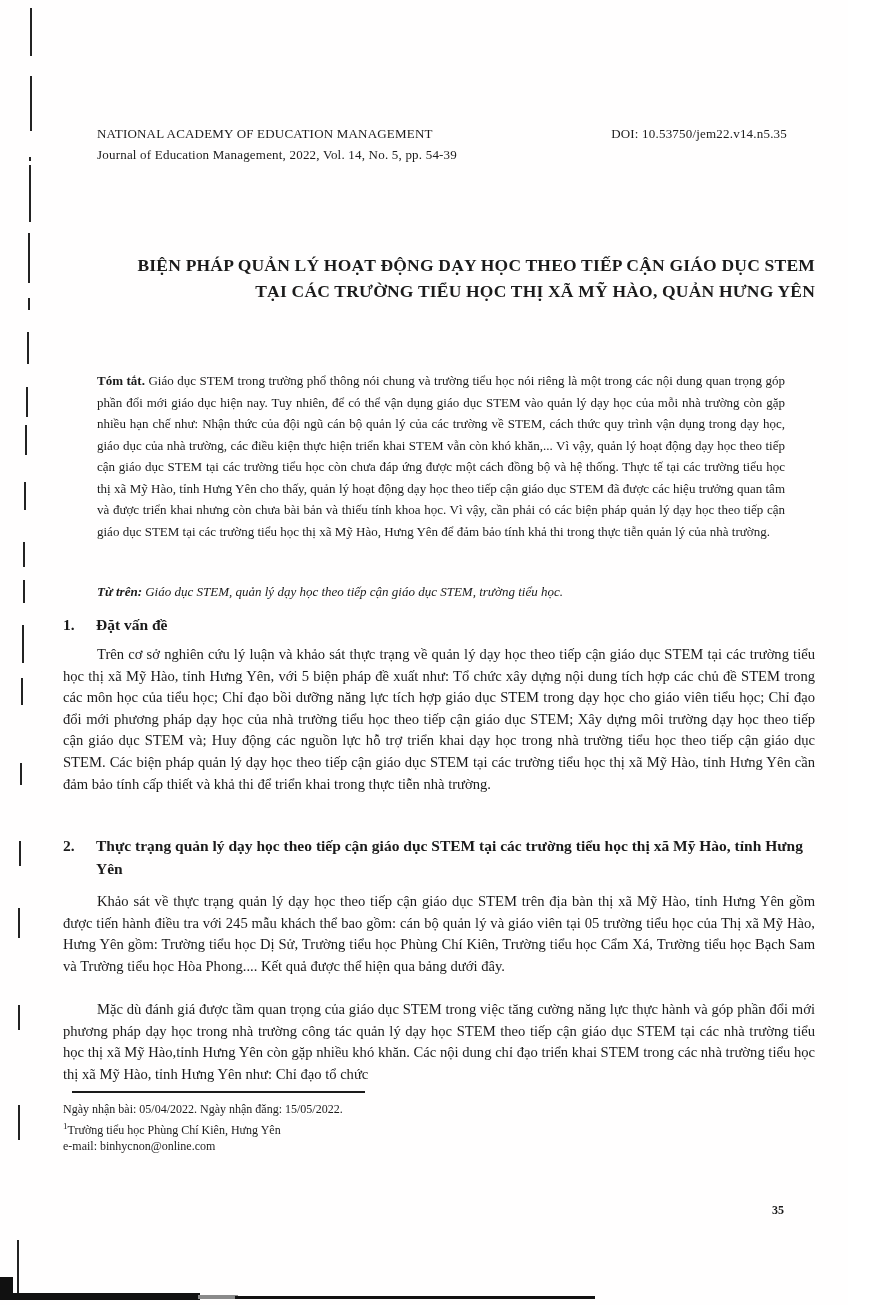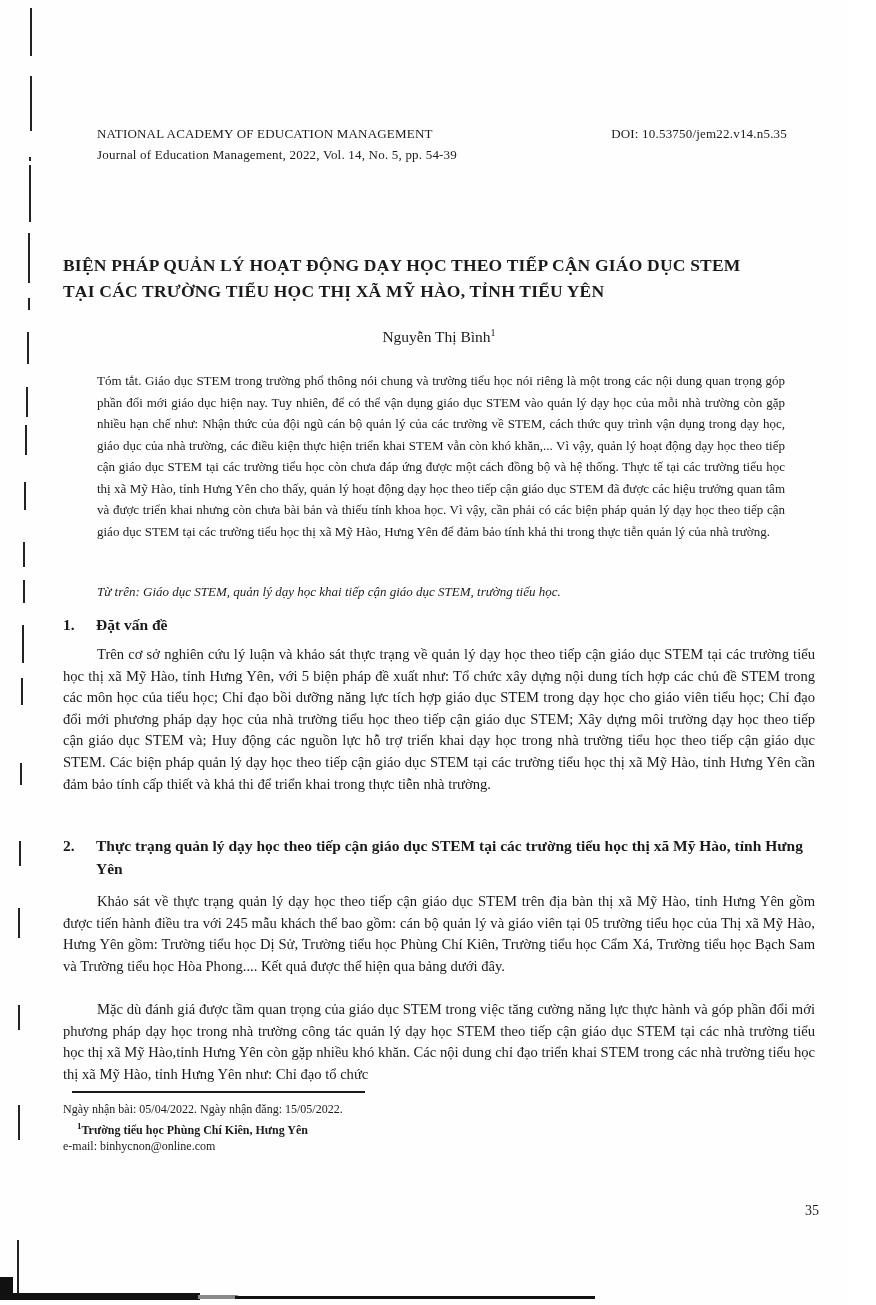--- a/index.html
+++ b/index.html
@@ -17,21 +17,21 @@
     position: absolute;
     left: 97px; top: 124px; width: 690px;
     font-size: 13px; line-height: 20.5px;
     letter-spacing: 0.2px;
   }
   .jheader .row1 { display: flex; justify-content: space-between; }
   
   .title-block {
     position: absolute;
     left: 63px; top: 252px; width: 752px;
-    text-align: left;
+    text-align: right;
     font-weight: bold;
     font-size: 17.5px;
     line-height: 26px;
     letter-spacing: 0.2px;
   }
   .author-block {
     position: absolute;
     left: 63px; top: 327px; width: 752px;
     text-align: center;
     font-size: 15.5px;
@@ -42,21 +42,21 @@
     position: absolute;
     left: 97px; top: 370px; width: 688px;
     font-size: 13px; line-height: 21.5px;
     text-align: justify;
   }
   .keywords-block {
     position: absolute;
     left: 97px; top: 584px; width: 688px;
     font-size: 13px; font-style: italic;
   }
-  .bold { font-weight: normal; }
+  .bold { font-weight: bold; }
   
   .sec-heading {
     position: absolute;
     left: 63px; width: 752px;
     display: flex;
     font-weight: bold;
     font-size: 15.5px;
     line-height: 23px;
   }
   .sec-heading .sec-num { width: 33px; flex: 0 0 33px; }
@@ -73,26 +73,27 @@
   .fn-rule {
     position: absolute;
     left: 72px; top: 1091px; width: 293px; height: 2px;
     background: #1a1a1a;
   }
   .footnotes {
     position: absolute;
     left: 63px; top: 1101px; width: 600px;
     font-size: 12px; line-height: 16.5px;
   }
-  .footnotes .affil { font-weight: 700; margin-left: 14px; }
+  .footnotes .affil { font-weight: 400; }
   .footnotes sup { font-size: 9px; }
   .page-number {
     position: absolute;
-    left: 805px; top: 1203px;
-    font-size: 14px;
+    left: 772px; top: 1203px;
+    font-size: 12px;
+    font-weight: bold;
   }
   
   .vline { position: absolute; width: 2px; background: #232323; }
   .blob  { position: absolute; background: #111; }
   .smudge{ position: absolute; background: #8a8a8a; }
 </style>
 </head>
 <body>
 
 <div class="page">
@@ -121,33 +122,32 @@
   <div class="jheader">
     <div class="row1">
       <span>NATIONAL ACADEMY OF EDUCATION MANAGEMENT</span>
       <span>DOI: 10.53750/jem22.v14.n5.35</span>
     </div>
     <div>Journal of Education Management, 2022, Vol. 14, No. 5, pp. 54-39</div>
   </div>
 
   <div class="title-block">
     <div>BIỆN PHÁP QUẢN LÝ HOẠT ĐỘNG DẠY HỌC THEO TIẾP CẬN GIÁO DỤC STEM</div>
-    <div>TẠI CÁC TRƯỜNG TIỂU HỌC THỊ XÃ MỸ HÀO, TỈNH TIỂU YÊN</div>
+    <div>TẠI CÁC TRƯỜNG TIỂU HỌC THỊ XÃ MỸ HÀO, QUẢN HƯNG YÊN</div>
   </div>
 
-  <div class="author-block"><span>Nguyễn Thị Bình</span><sup>1</sup></div>
 
   <div class="abstract-block">
     <span class="bold">Tóm tắt.</span>
     <span>Giáo dục STEM trong trường phổ thông nói chung và trường tiểu học nói riêng là một trong các nội dung quan trọng góp phần đổi mới giáo dục hiện nay. Tuy nhiên, để có thể vận dụng giáo dục STEM vào quản lý dạy học của mỗi nhà trường còn gặp nhiều hạn chế như: Nhận thức của đội ngũ cán bộ quản lý của các trường về STEM, cách thức quy trình vận dụng trong dạy học, giáo dục của nhà trường, các điều kiện thực hiện triển khai STEM vẫn còn khó khăn,... Vì vậy, quản lý hoạt động dạy học theo tiếp cận giáo dục STEM tại các trường tiểu học còn chưa đáp ứng được một cách đồng bộ và hệ thống. Thực tế tại các trường tiểu học thị xã Mỹ Hào, tỉnh Hưng Yên cho thấy, quản lý hoạt động dạy học theo tiếp cận giáo dục STEM đã được các hiệu trưởng quan tâm và được triển khai nhưng còn chưa bài bản và thiếu tính khoa học. Vì vậy, cần phải có các biện pháp quản lý dạy học theo tiếp cận giáo dục STEM tại các trường tiểu học thị xã Mỹ Hào, Hưng Yên để đảm bảo tính khả thi trong thực tiễn quản lý của nhà trường.</span>
   </div>
 
   <div class="keywords-block">
     <span class="bold">Từ trên:</span>
-    <span>Giáo dục STEM, quản lý dạy học khai tiếp cận giáo dục STEM, trường tiểu học.</span>
+    <span>Giáo dục STEM, quản lý dạy học theo tiếp cận giáo dục STEM, trường tiểu học.</span>
   </div>
 
   <div class="sec-heading" style="top:613px;">
     <span class="sec-num">1.</span>
     <span class="sec-title">Đặt vấn đề</span>
   </div>
   <p class="body-par" style="top:644px;">Trên cơ sở nghiên cứu lý luận và khảo sát thực trạng về quản lý dạy học theo tiếp cận giáo dục STEM tại các trường tiểu học thị xã Mỹ Hào, tỉnh Hưng Yên, với 5 biện pháp đề xuất như: Tổ chức xây dựng nội dung tích hợp các chủ đề STEM trong các môn học của tiểu học; Chỉ đạo bồi dưỡng năng lực tích hợp giáo dục STEM trong dạy học cho giáo viên tiểu học; Chỉ đạo đổi mới phương pháp dạy học của nhà trường tiểu học theo tiếp cận giáo dục STEM; Xây dựng môi trường dạy học theo tiếp cận giáo dục STEM và; Huy động các nguồn lực hỗ trợ triển khai dạy học trong nhà trường tiểu học theo tiếp cận giáo dục STEM. Các biện pháp quản lý dạy học theo tiếp cận giáo dục STEM tại các trường tiểu học thị xã Mỹ Hào, tỉnh Hưng Yên cần đảm bảo tính cấp thiết và khả thi để triển khai trong thực tiễn nhà trường.</p>
 
   <div class="sec-heading" style="top:834px;">
     <span class="sec-num">2.</span>

